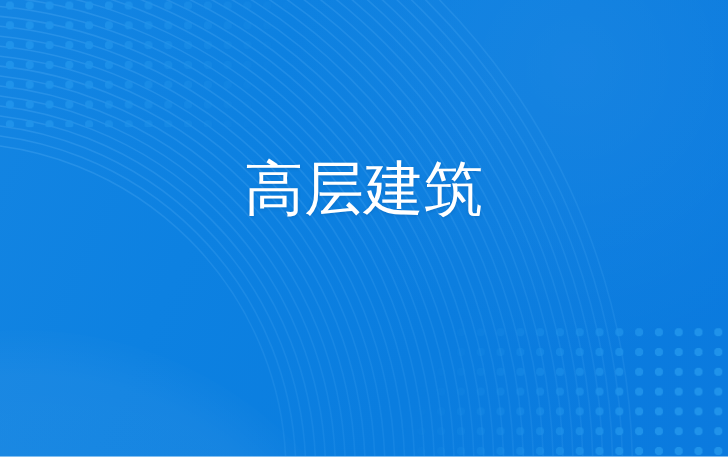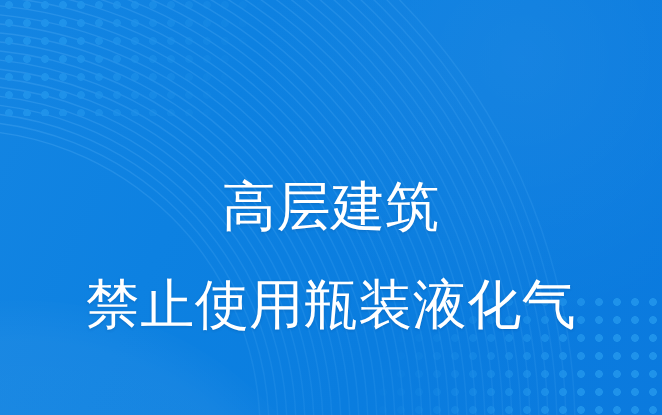--- a/index.html
+++ b/index.html
@@ -88,21 +88,20 @@
     z-index: 5;
   }
   .line {
     display: block;
     font-size: 54px;
     line-height: 64px;
     font-weight: 400;
     letter-spacing: 0.5px;
     white-space: nowrap;
     text-shadow: 0 1px 3px rgba(0,40,90,0.18);
-    margin-top: 34px;
   }
 </style>
 </head>
 <body>
 
 <div id="banner">
 
   <div class="bg-base"></div>
   <div class="bg-circle-bl"></div>
   <div class="bg-glow-tr"></div>
@@ -158,16 +157,15 @@
         <circle cx="-40" cy="430" r="615"></circle>
       </g>
     </svg>
   </div>
 
   <div class="dots dots-tl"></div>
   <div class="dots dots-br"></div>
 
   <div class="headline">
     <span class="line">高层建筑</span>
-    <span class="line">禁止使用瓶装液化气</span>
   </div>
 
 </div>
 
 </body></html>

